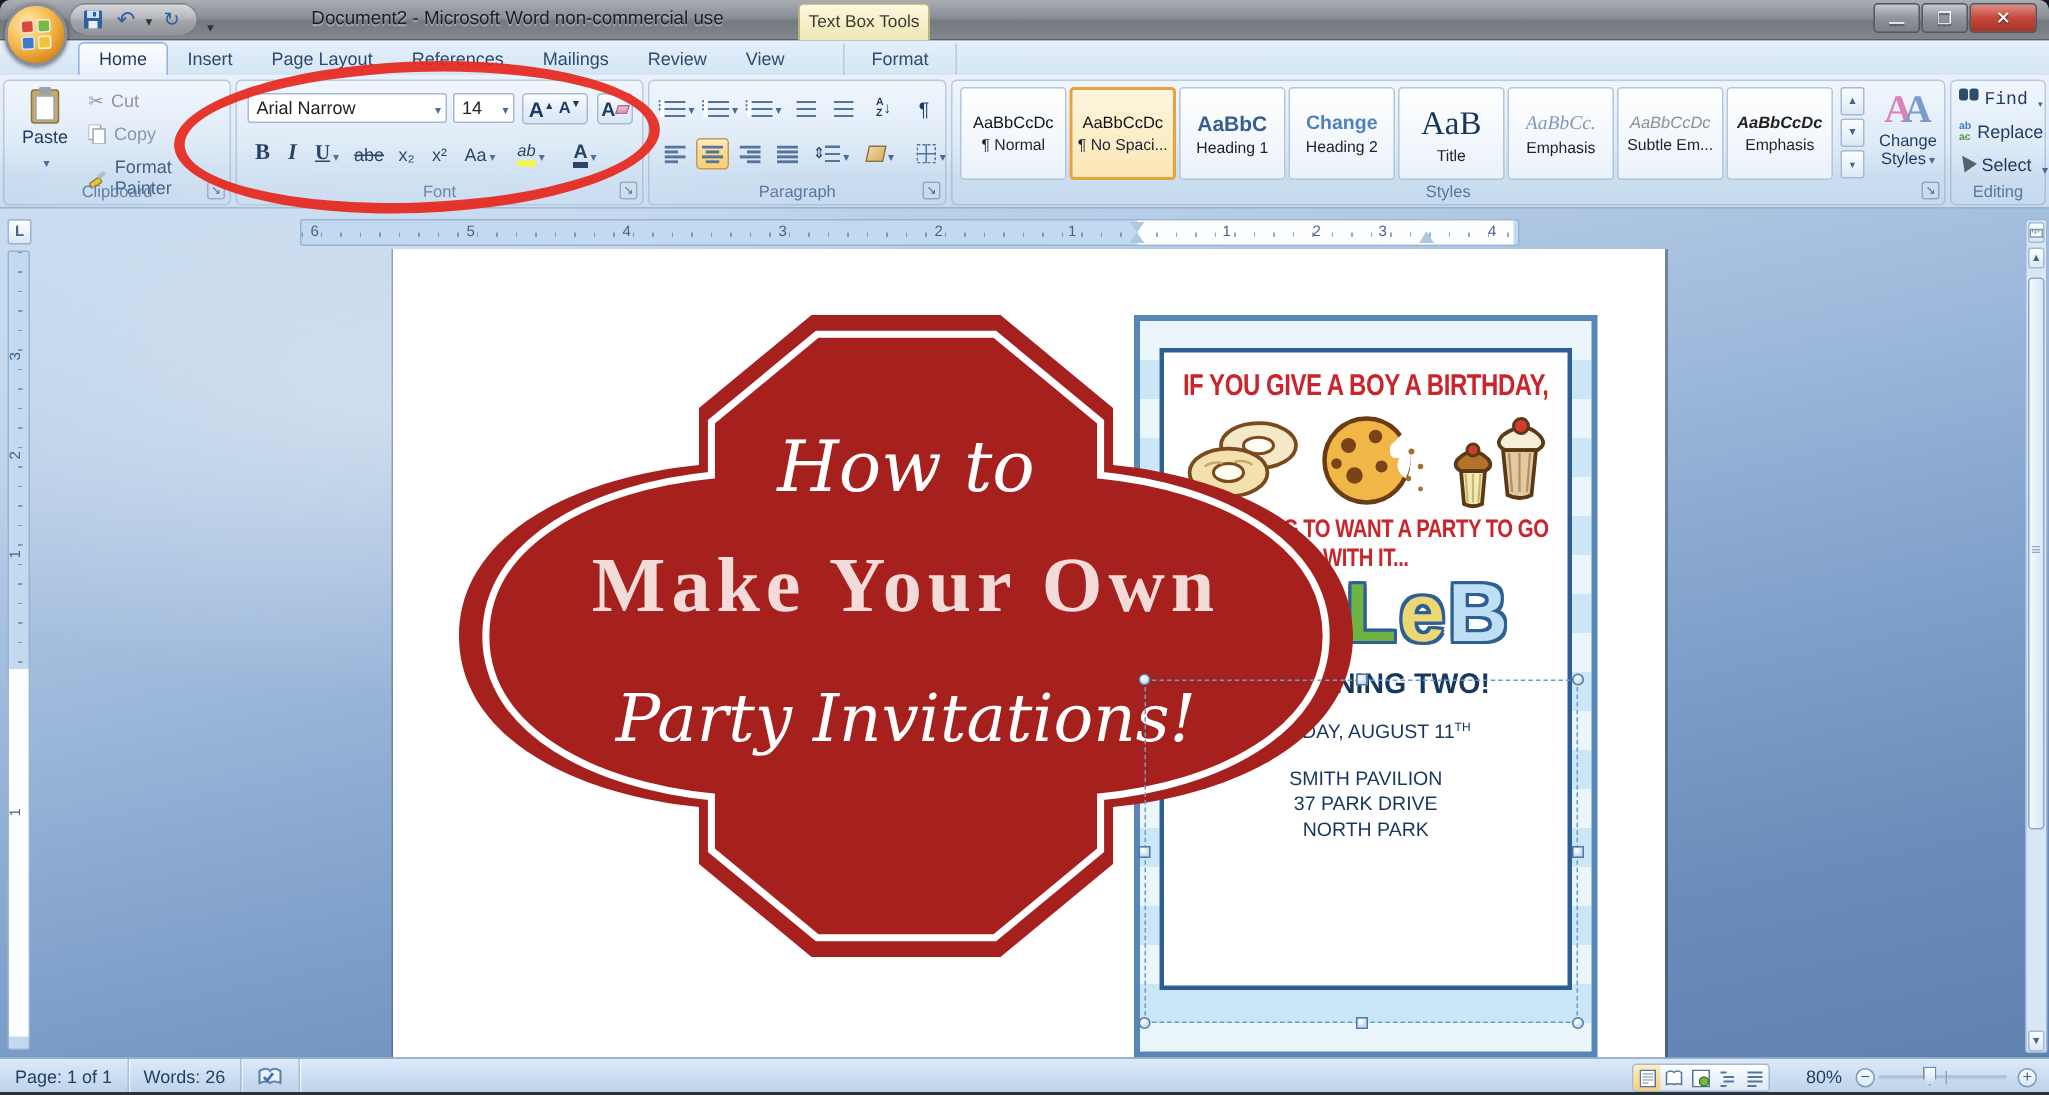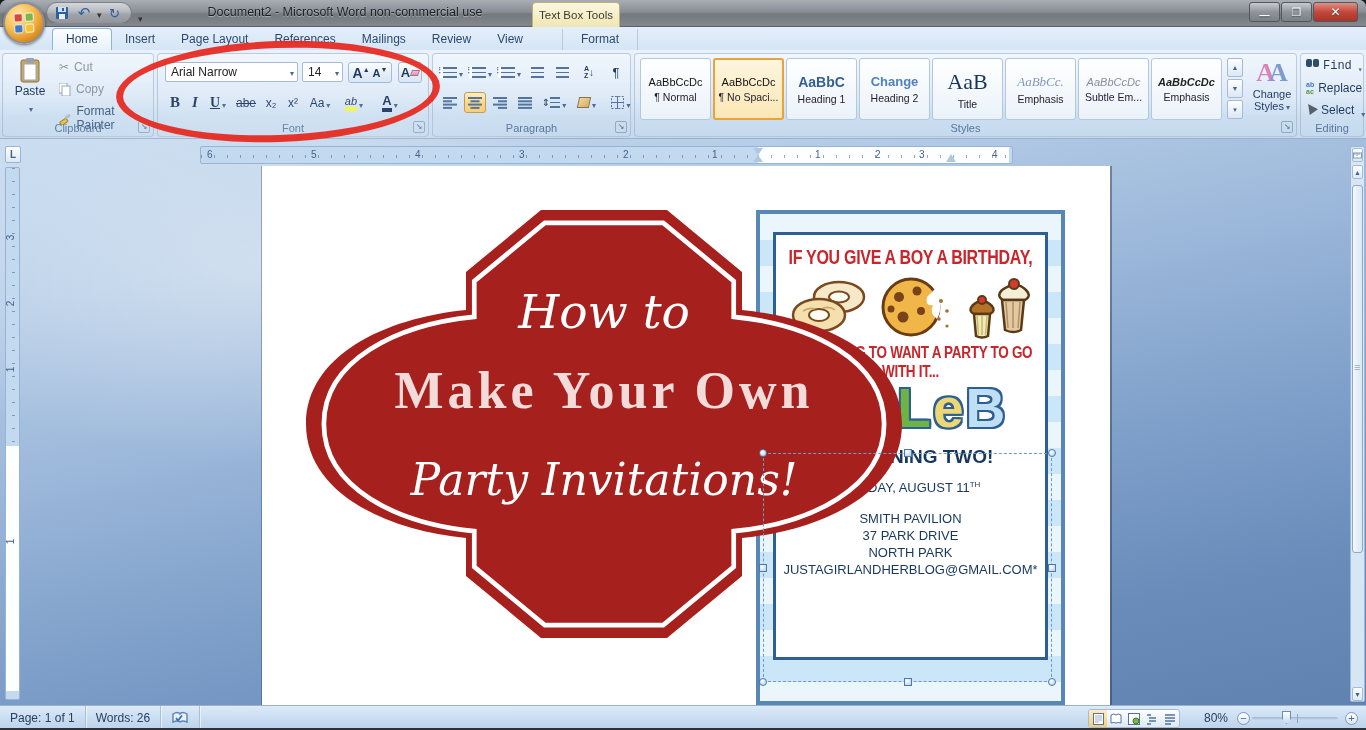--- a/index.html
+++ b/index.html
@@ -518,21 +518,20 @@
           </div>
           <div class="red-head rh2">HE'S GOING TO WANT A PARTY TO GO WITH IT...</div>
           <div class="name-row">
             <span style="color: rgb(237, 215, 116);">C</span><span style="color: rgb(191, 224, 244);">A</span><span style="color: rgb(111, 179, 68);">L</span><span style="color: rgb(237, 215, 116);">e</span><span style="color: rgb(191, 224, 244);">B</span>
           </div>
           <div class="navy turning">IS TURNING TWO!</div>
           <div class="navy inv-line inv-date"><span>SUNDAY, AUGUST 11</span><sup style="font-size:8px;">TH</sup></div>
           <div class="navy inv-line inv-venue1">SMITH PAVILION</div>
           <div class="navy inv-line">37 PARK DRIVE</div>
           <div class="navy inv-line">NORTH PARK</div>
-          <div class="navy inv-line">JUSTAGIRLANDHERBLOG@GMAIL.COM*</div>
         </div>
       </div>
 
       <div class="sel">
         <span class="hdl circle" style="left:-5px;top:-5px;"></span>
         <span class="hdl" style="left:50%;margin-left:-4px;top:-5px;"></span>
         <span class="hdl circle" style="right:-5px;top:-5px;"></span>
         <span class="hdl" style="left:-5px;top:50%;margin-top:-4px;"></span>
         <span class="hdl" style="right:-5px;top:50%;margin-top:-4px;"></span>
         <span class="hdl circle" style="left:-5px;bottom:-5px;"></span>

